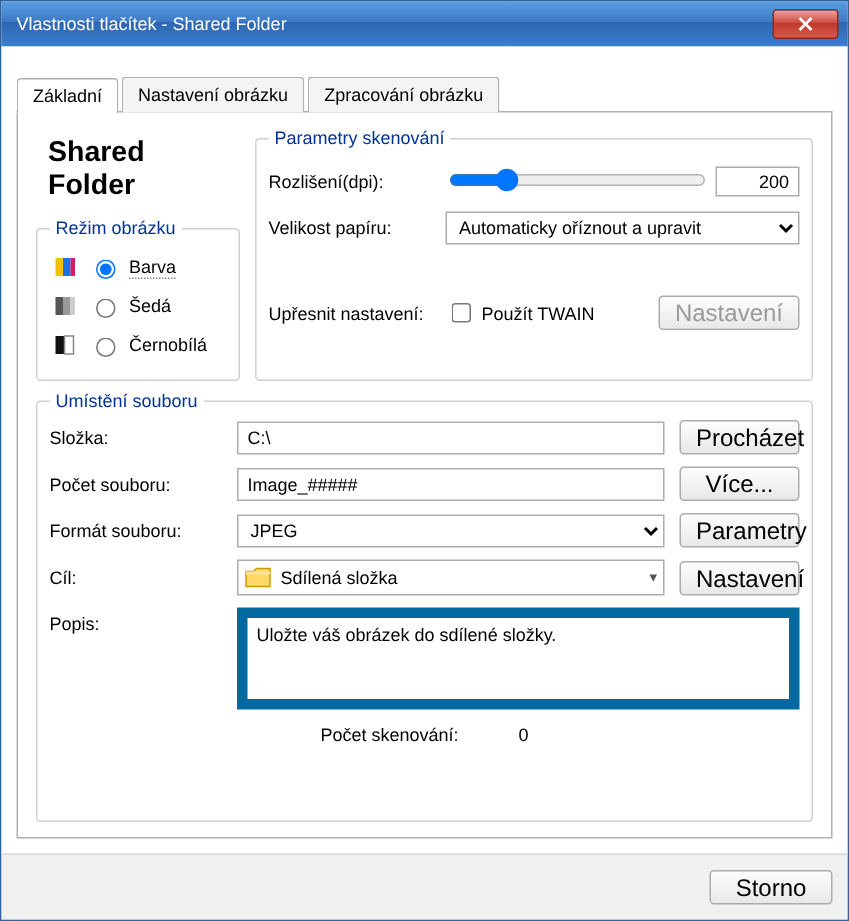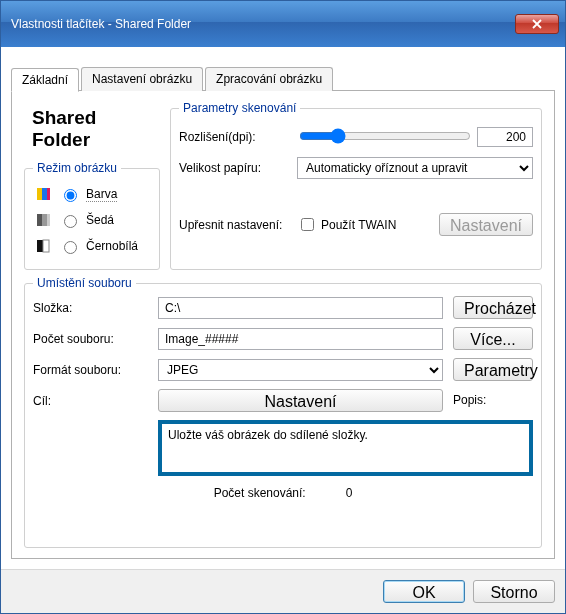--- a/index.html
+++ b/index.html
@@ -12,21 +12,21 @@
   }
   .window {
     width: 566px;
     height: 614px;
     border: 1px solid #2e5f9e;
     background: #f0f0f0;
     display: flex;
     flex-direction: column;
   }
   .titlebar {
-    height: 46px;
+    height: 30px;
     background: linear-gradient(to bottom, #5a9de0 0%, #3d7bc4 45%, #2e66b0 46%, #3b7fcf 100%);
     display: flex;
     align-items: center;
     padding: 0 6px;
     color: #fff;
   }
   .titlebar-title { flex: 1; font-size: 12px; padding-left: 4px; }
   .close-btn {
     width: 44px; height: 20px;
     background: linear-gradient(to bottom, #e9a3a0 0%, #d04c3f 45%, #c0392b 46%, #d8584a 100%);
@@ -192,24 +192,24 @@
     height: 24px;
     position: relative;
   }
   .dest-combo .dd-arrow {
     margin-left: auto;
     font-size: 10px;
     color: #555;
   }
   .desc-box {
     grid-column: 2 / span 2;
-    border: 4px solid #0369a1;
+    border: 7px solid #0369a1;
     background: #fff;
     padding: 4px 6px;
-    height: 56px;
+    height: 68px;
     overflow-y: scroll;
     font-family: inherit;
     font-size: 12px;
     resize: none;
   }
   .scan-count-row {
     display: flex;
     justify-content: center;
     gap: 40px;
     padding: 10px 0 4px 0;
@@ -348,33 +348,42 @@
           <input class="text-input" value="Image_#####" style="">
           <button class="btn">Více...</button>
 
           <span>Formát souboru:</span>
           <select class="combo">
             <option>JPEG</option>
           </select>
           <button class="btn">Parametry</button>
 
           <span>Cíl:</span>
+          <div class="dest-combo">
+            <span class="folder-icon">
+              <svg width="18" height="14" viewBox="0 0 18 14">
+                  <path d="M1 3 L6 3 L8 1 L17 1 L17 13 L1 13 Z" fill="#ffd966" stroke="#cc9a00"></path>
+                  <rect x="1" y="3" width="16" height="2" fill="#ffe699"></rect>
+                </svg>
+            </span>
+            <span>Sdílená složka</span>
+            <span class="dd-arrow">▾</span>
+          </div>
           <button class="btn">Nastavení</button>
 
           <span style="align-self:start;padding-top:4px;">Popis:</span>
           <textarea class="desc-box" readonly="" style="">Uložte váš obrázek do sdílené složky.</textarea>
         </div>
 
         <div class="scan-count-row">
           <span>Počet skenování:</span>
           <span>0</span>
         </div>
       </fieldset>
 
     </div>
   </div>
 
   <div class="footer">
-    <button class="btn default">OK</button>
     <button class="btn">Storno</button>
   </div>
 
 </div>
 
 </body></html>

